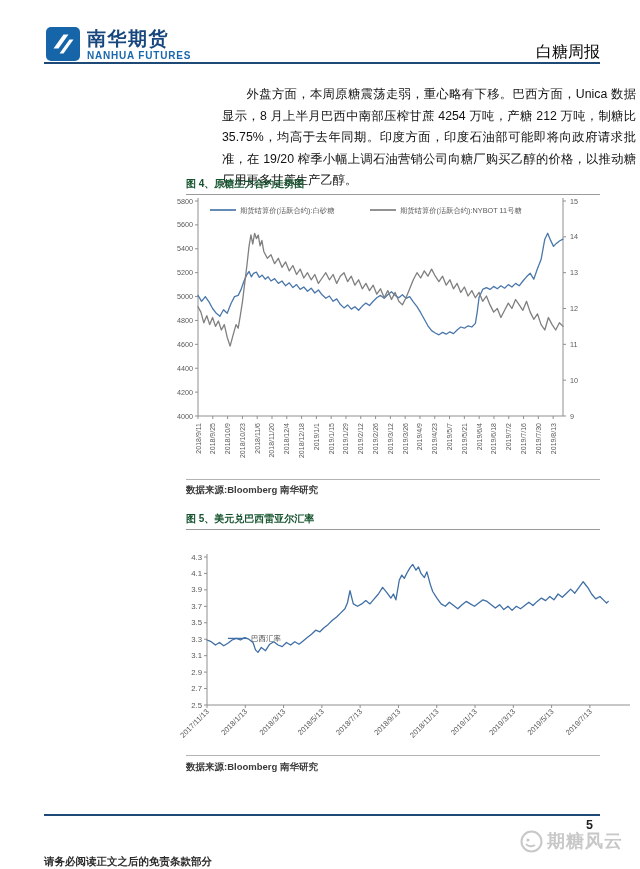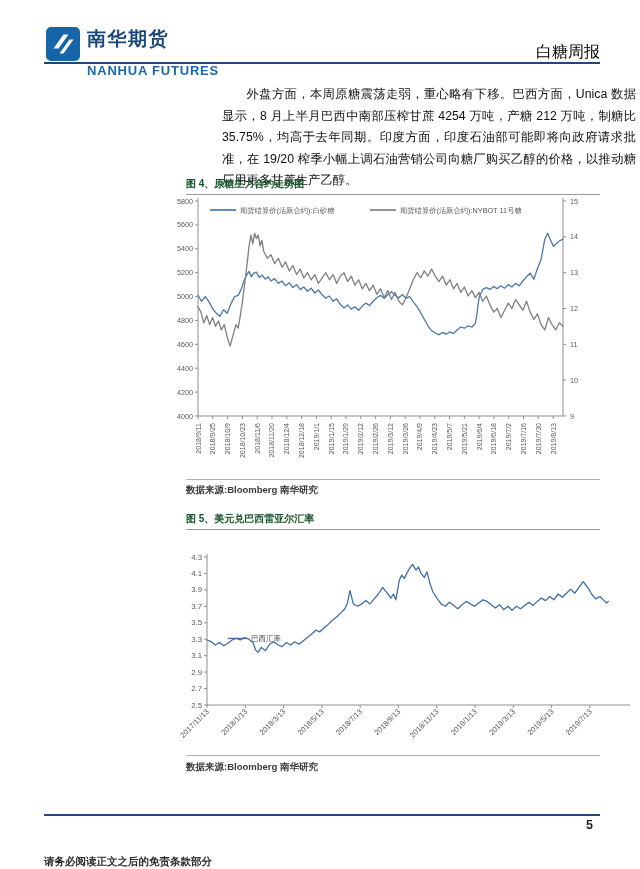--- a/index.html
+++ b/index.html
@@ -6,21 +6,21 @@
   .page{
     position:relative;width:640px;height:869px;background:#ffffff;
     font-family:"Liberation Sans","DejaVu Sans",sans-serif;
     overflow:hidden;margin:0 auto;
   }
   .abs{position:absolute;}
   
   .logo-mark{left:46px;top:27px;width:34px;height:34px;}
   .logo-text{left:87px;top:29px;line-height:1;}
   .company-cn{font-size:19px;font-weight:bold;color:#17477e;letter-spacing:1.5px;}
-  .company-en{font-size:13px;color:#1a68ad;letter-spacing:0.8px;margin-top:16px;font-weight:bold;}
+  .company-en{font-size:10px;color:#1a68ad;letter-spacing:0.8px;margin-top:3px;font-weight:bold;}
   .report-title{right:40px;top:42px;font-size:16px;color:#000000;}
   .rule-navy{height:2px;background:#1e4976;}
   .header-rule{left:44px;top:62px;width:556px;}
   
   .paragraph{
     left:186px;top:84px;width:414px;
     font-size:12.3px;line-height:21.5px;color:#111;
     text-align:justify;text-indent:2em;margin-left:36px;
   }
   
@@ -208,14 +208,24 @@
       <polyline points="37.0,102.0 41.2,103.7 45.4,107.0 49.5,104.5 53.7,107.8 57.9,105.3 62.1,102.0 66.3,100.4 70.4,102.0 74.6,99.6 78.8,101.2 83.0,104.5 85.5,111.9 88.0,114.4 91.3,109.4 95.5,112.7 99.7,106.2 103.9,103.7 108.1,107.0 112.2,108.6 116.4,104.5 120.6,107.0 124.8,103.7 129.0,106.2 133.1,102.9 137.3,99.6 141.5,96.3 145.7,92.2 149.9,93.8 154.0,89.7 158.2,86.4 162.4,82.3 166.6,79.0 170.8,74.9 174.9,70.8 177.4,65.0 180.0,52.7 183.3,65.9 187.5,68.3 191.7,65.9 195.8,62.6 200.0,65.9 204.2,60.9 208.4,56.0 212.6,49.4 216.7,54.4 220.9,60.1 223.4,56.0 225.9,61.8 229.3,42.0 231.8,37.1 234.3,40.4 237.6,33.8 240.1,29.7 242.7,26.4 246.0,32.2 248.5,28.9 251.0,35.4 254.4,39.6 256.9,33.8 260.2,46.1 262.7,53.5 266.9,60.1 271.1,65.9 275.3,68.3 279.4,64.2 283.6,67.5 287.8,70.8 292.0,66.7 296.2,63.4 300.3,65.9 304.5,68.3 308.7,65.0 312.9,61.8 317.1,63.4 321.2,66.7 325.4,70.0 329.6,66.7 333.8,71.6 338.0,68.3 342.1,72.4 346.3,68.3 350.5,70.8 354.7,67.5 358.9,64.2 363.0,67.5 367.2,63.4 371.4,60.1 375.6,62.6 379.8,58.5 383.9,61.8 388.1,56.0 392.3,59.3 396.5,55.2 400.7,51.1 404.8,55.2 409.0,49.4 413.2,43.7 415.7,47.0 418.2,50.2 421.6,56.0 425.7,60.9 429.9,58.5 434.1,62.6 436.6,65.0 438.3,63.4" fill="none" stroke="#3f6fa5" stroke-width="1.3" stroke-linejoin="round" stroke-linecap="round"></polyline>
       <line x1="57.900000000000006" y1="100.39999999999999" x2="76.71000000000001" y2="100.39999999999999" stroke="#3f6fa5" stroke-width="1.3"></line>
       <text x="80.89" y="102.99999999999999" font-size="7.5" fill="#4a4a4a">巴西汇率</text>
     </svg>
   <div class="abs src-rule" style="top:755px;"></div>
   <div class="abs src-text" style="top:761px;">数据来源:Bloomberg 南华研究</div>
 
   <div class="abs rule-navy footer-rule"></div>
   <div class="abs disclaimer">请务必阅读正文之后的免责条款部分</div>
   <div class="abs page-number">5</div>
+  <div class="abs watermark">
+    <span>
+      <svg width="23" height="23" viewBox="0 0 23 23">
+        <circle cx="11.5" cy="11.5" r="10" fill="none" stroke="#c8c8c8" stroke-width="2"></circle>
+        <circle cx="8" cy="10" r="1.6" fill="#c8c8c8"></circle>
+        <path d="M6 14 a6 5 0 0 0 9 1" fill="none" stroke="#c8c8c8" stroke-width="2"></path>
+      </svg>
+    </span>
+    <span class="watermark-text">期糖风云</span>
+  </div>
 
 </div>
 
 </body></html>

